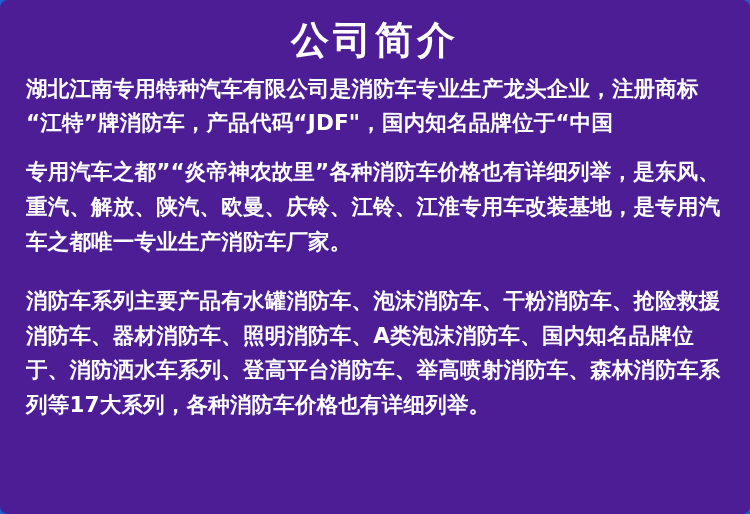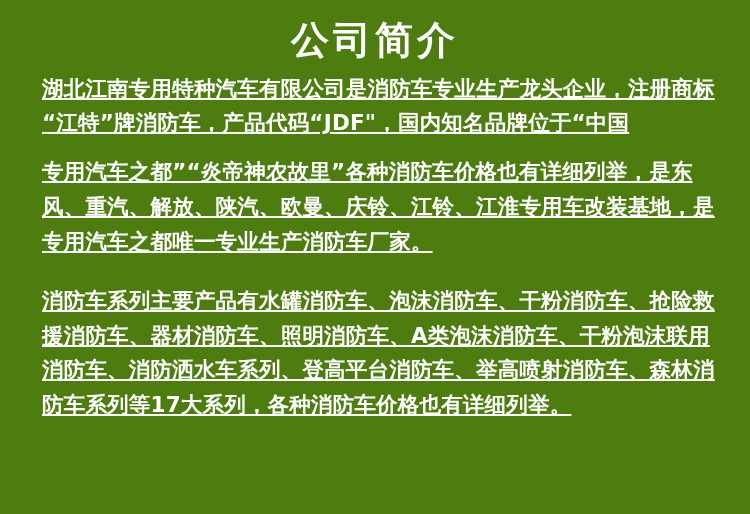--- a/index.html
+++ b/index.html
@@ -10,59 +10,59 @@
     width: 750px;
     height: 514px;
     background: #1f5fd0;
     font-family: "DejaVu Sans", "Liberation Sans", sans-serif;
     overflow: hidden;
   }
   .page {
     position: relative;
     width: 750px;
     height: 514px;
-    background: #4d7c0f;
+    background: #4c1d95;
     box-sizing: border-box;
     padding: 0 20px;
+    border-radius: 8px;
   }
   .title {
     text-align: center;
     color: #ffffff;
     font-size: 38px;
     font-weight: bold;
     letter-spacing: 4px;
     padding-top: 18px;
     padding-bottom: 8px;
     line-height: 1.2;
   }
   .body-text {
     color: #ffffff;
     font-size: 21.5px;
     font-weight: bold;
     line-height: 1.62;
     letter-spacing: 0.2px;
     padding: 0 6px;
   }
   .para {
-    margin: 0 0 14px 16px;
+    margin: 0 0 14px 0;
     white-space: pre-wrap;
     word-break: break-all;
-    text-decoration: underline;
   }
   .para:last-child {
     margin-bottom: 0;
   }
   .gap {
     height: 10px;
   }
 </style>
 </head>
 <body>
 
 <div class="page">
   <div class="title">公司简介</div>
   <div class="body-text">
     <p class="para">湖北江南专用特种汽车有限公司是消防车专业生产龙头企业，注册商标“江特”牌消防车，产品代码“JDF"，国内知名品牌位于“中国</p>
     <p class="para">专用汽车之都”“炎帝神农故里”各种消防车价格也有详细列举，是东风、重汽、解放、陕汽、欧曼、庆铃、江铃、江淮专用车改装基地，是专用汽车之都唯一专业生产消防车厂家。</p>
     <div class="gap"></div>
-    <p class="para">消防车系列主要产品有水罐消防车、泡沫消防车、干粉消防车、抢险救援消防车、器材消防车、照明消防车、A类泡沫消防车、干粉泡沫联用消防车、消防洒水车系列、登高平台消防车、举高喷射消防车、森林消防车系列等17大系列，各种消防车价格也有详细列举。</p>
+    <p class="para">消防车系列主要产品有水罐消防车、泡沫消防车、干粉消防车、抢险救援消防车、器材消防车、照明消防车、A类泡沫消防车、国内知名品牌位于、消防洒水车系列、登高平台消防车、举高喷射消防车、森林消防车系列等17大系列，各种消防车价格也有详细列举。</p>
   </div>
 </div>
 
 </body></html>

